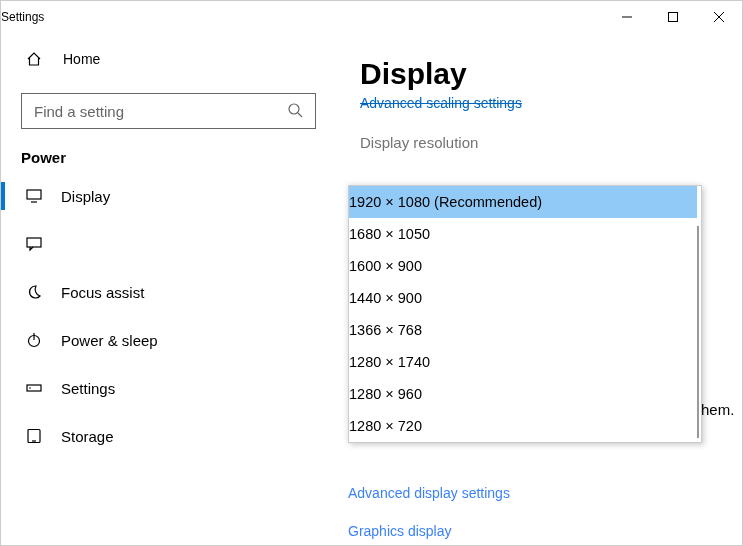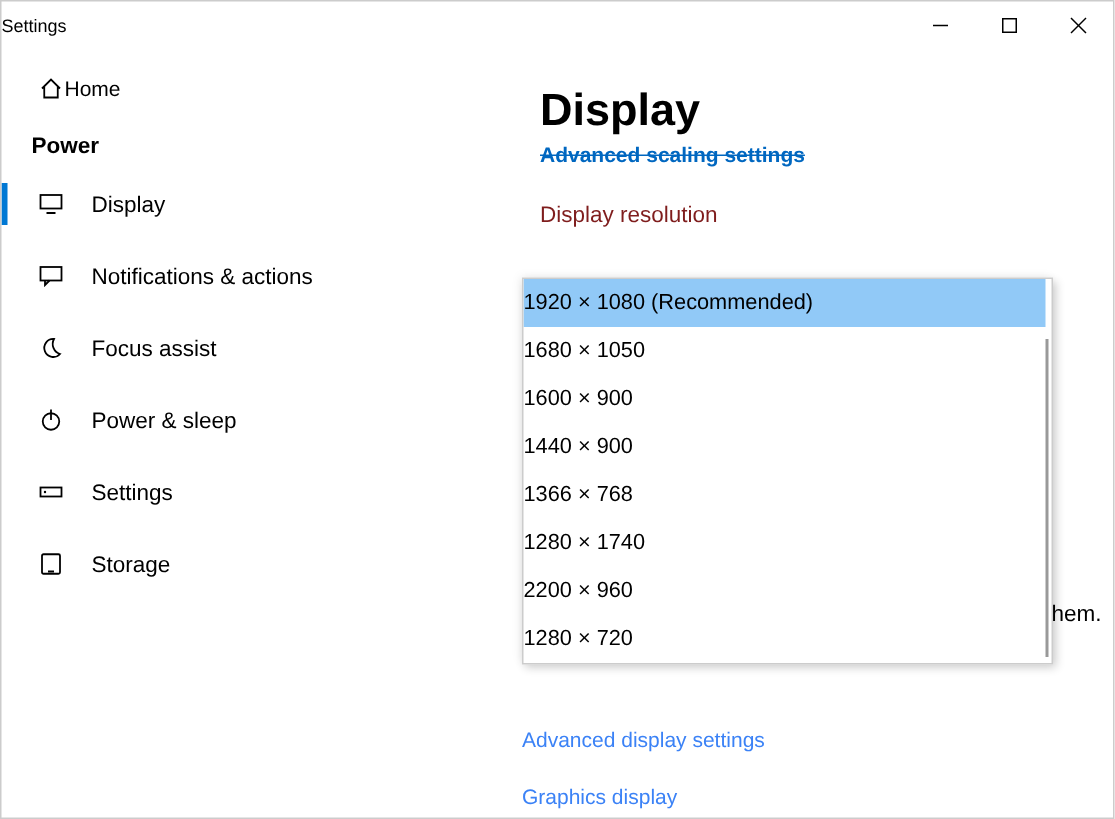--- a/index.html
+++ b/index.html
@@ -4,31 +4,31 @@
 <style>
 * { box-sizing: border-box; margin: 0; padding: 0; font-family: "Segoe UI", sans-serif; }
 body { background: #fff; width: 743px; height: 546px; overflow: hidden; border: 1px solid #ccc; position: relative; }
 .titlebar { display: flex; align-items: center; height: 32px; font-size: 12px; color: #000; }
 .titlebar .caption { flex: 1; }
 .win-controls { display: flex; }
 .win-btn { width: 46px; height: 32px; display: flex; align-items: center; justify-content: center; font-size: 10px; }
 .win-btn.close { font-size: 14px; }
 .content { display: flex; height: calc(100% - 32px); }
 .sidebar { width: 335px; padding-top: 6px; position: relative; }
-.home-row { display: flex; align-items: center; height: 40px; padding-left: 24px; gap: 0; font-size: 14px; }
+.home-row { display: flex; align-items: center; height: 40px; padding-left: 24px; gap: 20px; font-size: 14px; }
 .searchbox { margin: 14px 20px 10px 20px; height: 36px; border: 1px solid #666; display: flex; align-items: center; padding: 0 12px; color: #666; font-size: 15px; }
 .searchbox .ph { flex: 1; }
 .cat-header { font-weight: 600; font-size: 15px; padding: 10px 0 6px 20px; }
 .nav-item { display: flex; align-items: center; height: 48px; padding-left: 24px; gap: 18px; font-size: 15px; position: relative; }
 .nav-item.selected::before { content: ""; position: absolute; left: 0; top: 10px; bottom: 10px; width: 4px; background: #0078d4; }
 .nav-ico { width: 18px; display: flex; justify-content: center; color: #000; }
 .main { flex: 1; position: relative; padding: 0 24px; }
 .page-title { font-size: 30px; font-weight: 600; margin-top: 24px; }
 .trunc-link { color: #0067c0; font-size: 14px; margin-top: 4px; display: inline-block; }
-.section-label { font-size: 15px; margin-top: 22px; color: #7f1d1d; }
+.section-label { font-size: 15px; margin-top: 22px; color: #737373; }
 .dropdown { position: absolute; left: 12px; right: 40px; top: 152px; background: #fff; border: 1px solid #ccc; box-shadow: 2px 2px 6px rgba(0,0,0,.2), -2px -2px 6px rgba(0,0,0,.05); z-index: 5; }
 .dd-inner { max-height: 300px; overflow: hidden; position: relative; padding-right: 4px; }
 .dd-item { height: 32px; display: flex; align-items: center; font-size: 14.5px; }
 .dd-item.selected { background: #91c9f7; }
 .dd-scroll { position: absolute; right: 2px; top: 40px; bottom: 4px; width: 2px; background: #999; }
 .links { position: absolute; left: 12px; top: 452px; font-size: 14px; }
 .links a { color: #3b82f6; display: block; margin-bottom: 22px; }
 .peek { position: absolute; left: 320px; top: 368px; font-size: 15px; color: #000; }
 svg { overflow: visible; }
 </style>
@@ -60,39 +60,47 @@
 <div class="content">
   <div class="sidebar">
     <div class="home-row">
       <span class="nav-ico">
         <svg width="16" height="16" viewBox="0 0 16 16">
             <path d="M2 8 L8 2 L14 8 M3.5 7 V14 H12.5 V7" fill="none" stroke="#000" stroke-width="1.2"></path>
           </svg>
       </span>
       <span>Home</span>
     </div>
+    <div class="searchbox">
+      <span class="ph">Find a setting</span>
+      <span>
+        <svg width="16" height="16" viewBox="0 0 16 16">
+            <circle cx="7" cy="7" r="5" fill="none" stroke="#666" stroke-width="1.2"></circle>
+            <line x1="11" y1="11" x2="15" y2="15" stroke="#666" stroke-width="1.2"></line>
+          </svg>
+      </span>
+    </div>
     <div class="cat-header">Power</div>
     <div id="nav-list">
         <div class="nav-item selected">
           <span class="nav-ico">
             <svg width="16" height="16" viewBox="0 0 16 16">
               <rect x="1" y="2" width="14" height="9" fill="none" stroke="#000" stroke-width="1.2"></rect>
               <line x1="5" y1="14" x2="11" y2="14" stroke="#000" stroke-width="1.2"></line>
             </svg>
           </span>
           <span>Display</span>
         </div>
         <div class="nav-item">
           <span class="nav-ico">
             <svg width="16" height="16" viewBox="0 0 16 16">
               <rect x="1" y="2" width="14" height="9" fill="none" stroke="#000" stroke-width="1.2"></rect>
               <path d="M4 11v3l3-3" fill="none" stroke="#000" stroke-width="1.2"></path>
             </svg>
           </span>
-          <span>Notifications &amp; actions</span>
         </div>
         <div class="nav-item">
           <span class="nav-ico">
             <svg width="16" height="16" viewBox="0 0 16 16">
               <path d="M10 2a6 6 0 1 0 4 10A7 7 0 0 1 10 2z" fill="none" stroke="#000" stroke-width="1.2"></path>
             </svg>
           </span>
           <span>Focus assist</span>
         </div>
         <div class="nav-item">
@@ -120,34 +128,34 @@
               <line x1="6" y1="13" x2="10" y2="13" stroke="#000" stroke-width="1.2"></line>
             </svg>
           </span>
           <span>Storage</span>
         </div>
       </div>
   </div>
 
   <div class="main">
     <div class="page-title">Display</div>
-    <span class="trunc-link" style="text-decoration:line-through;text-decoration-color:#0067c0;font-weight:bold;">Advanced scaling settings</span>
+    <span class="trunc-link" style="text-decoration:line-through;text-decoration-color:#0067c0;">Advanced scaling settings</span>
     <div class="section-label">Display resolution</div>
 
     <span class="peek">ect to them.</span>
 
     <div class="dropdown">
       <div class="dd-inner" id="dd-list">
         <div class="dd-item selected">1920 × 1080 (Recommended)</div>
           <div class="dd-item">1680 × 1050</div>
           <div class="dd-item">1600 × 900</div>
           <div class="dd-item">1440 × 900</div>
           <div class="dd-item">1366 × 768</div>
           <div class="dd-item">1280 × 1740</div>
-          <div class="dd-item">2200 × 960</div>
+          <div class="dd-item">1280 × 960</div>
           <div class="dd-item">1280 × 720</div>
           <div class="dd-scroll"></div>
       </div>
     </div>
 
     <div class="links">
       <a>Advanced display settings</a>
       <a>Graphics display</a>
     </div>
   </div>

